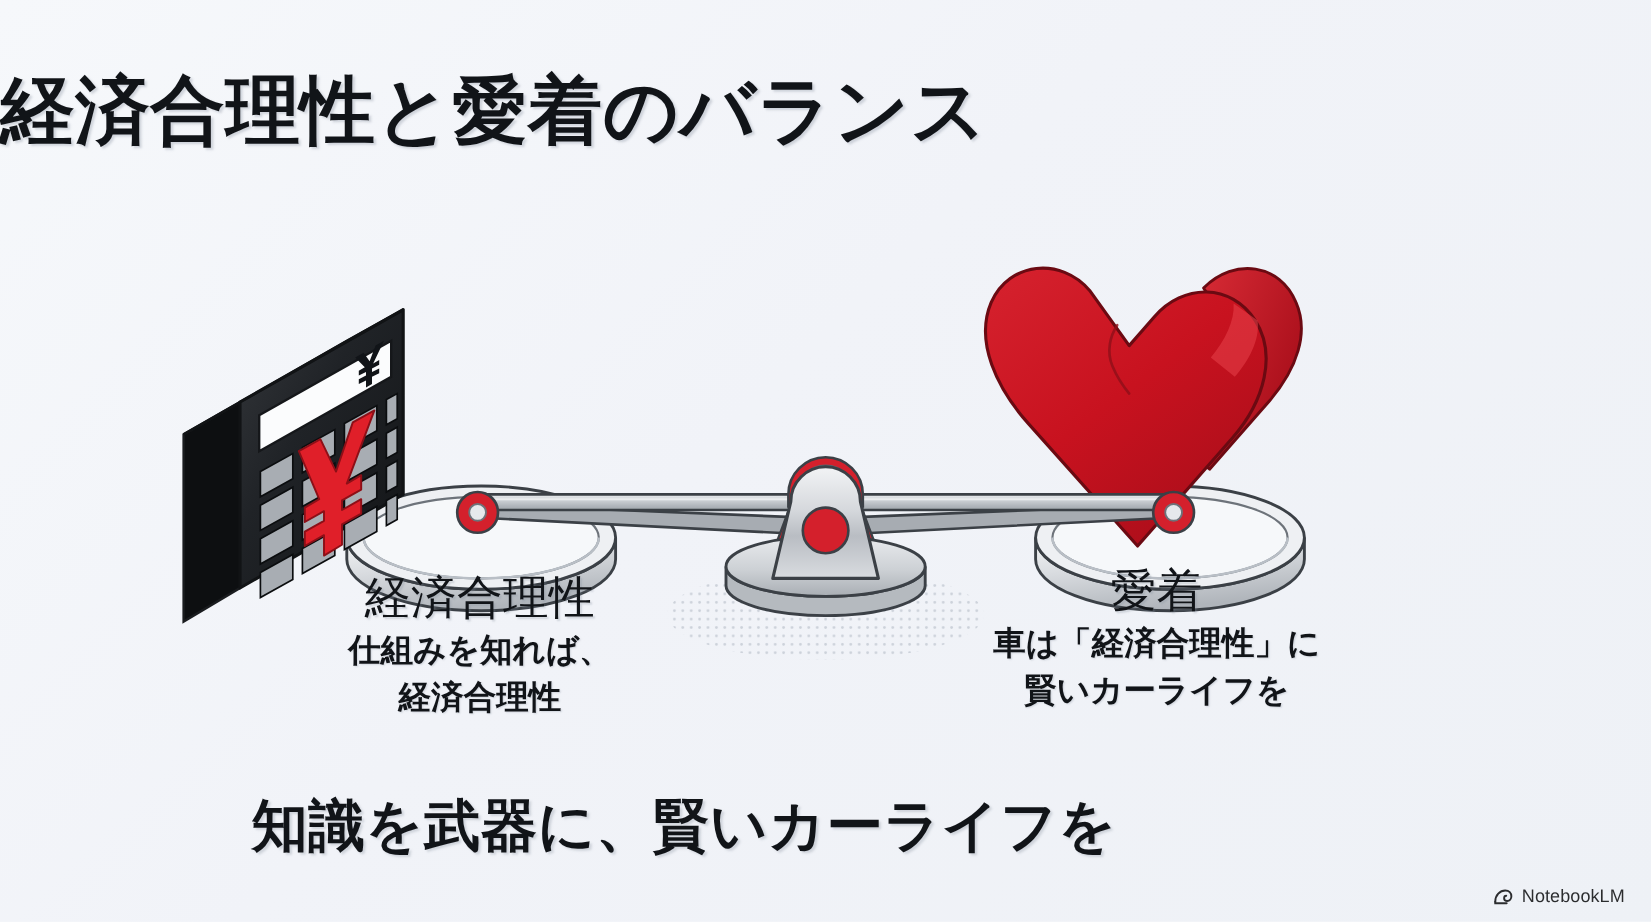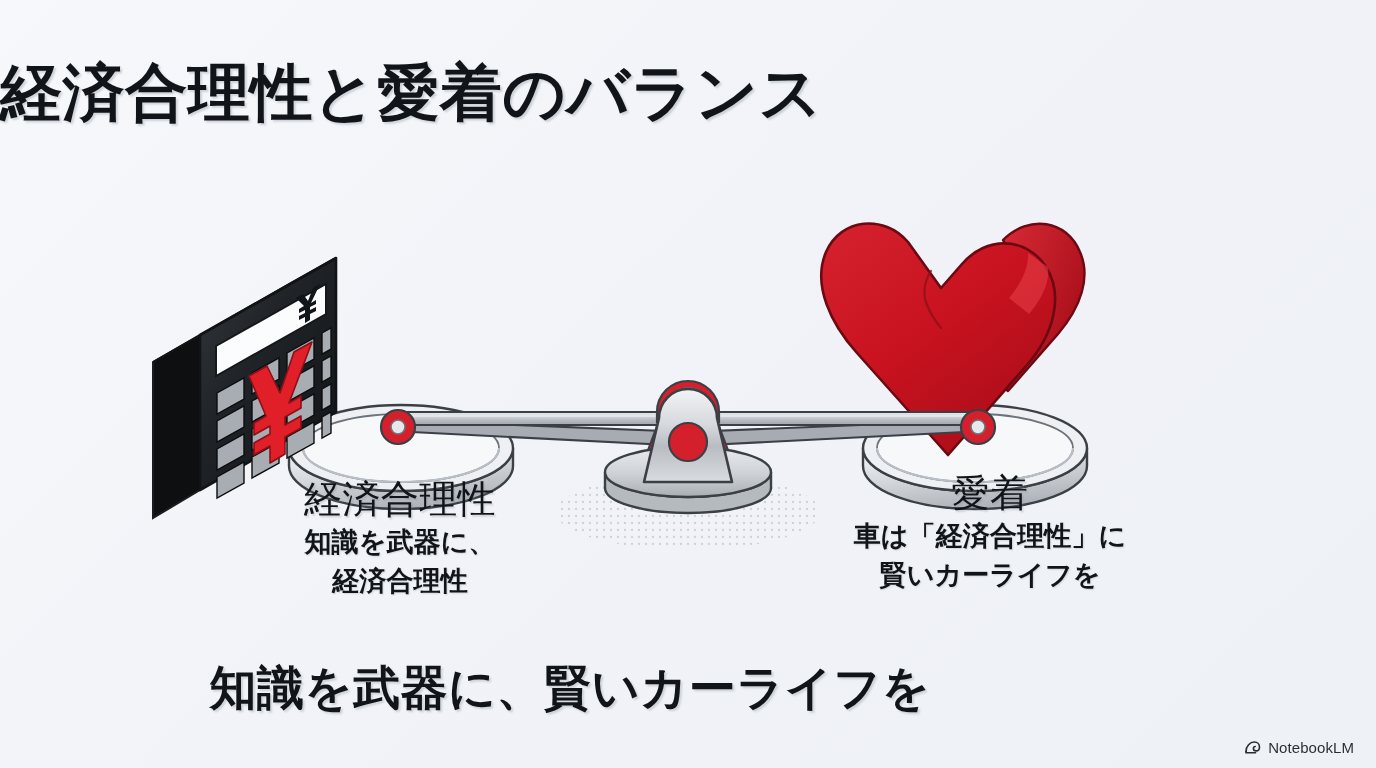--- a/index.html
+++ b/index.html
@@ -79,21 +79,21 @@
     text-shadow: 1px 1px 1.4px rgba(125,135,150,0.26);
     white-space: nowrap;
   }
 
   #label-left {
     left: 248px;
     top: 478px;
     width: 304px;
   }
   #label-right {
-    left: 822px;
+    left: 796px;
     top: 472px;
     width: 336px;
   }
 
   
   .tagline {
     position: absolute;
     top: 662px;
     left: 0;
     width: 1140px;
@@ -273,21 +273,21 @@
 
         <path d="M659 268 a29 29 0 0 1 58 0 L732 332 L644 332 Z" fill="url(#gMetal)" stroke="#3b4046" stroke-width="2.6" stroke-linejoin="round"></path>
 
         <circle cx="688" cy="292" r="19" fill="#d4202c" stroke="#3b4046" stroke-width="2.2"></circle>
       </g>
     </svg>
   </div>
 
   <div class="side-label" id="label-left">
     <div class="head">経済合理性</div>
-    <div class="sub">知識を武器に、</div>
+    <div class="sub">仕組みを知れば、</div>
     <div class="sub">経済合理性</div>
   </div>
 
   <div class="side-label" id="label-right">
     <div class="head">愛着</div>
     <div class="sub">車は「経済合理性」に</div>
     <div class="sub">賢いカーライフを</div>
   </div>
 
   <div class="tagline">知識を武器に、賢いカーライフを</div>

